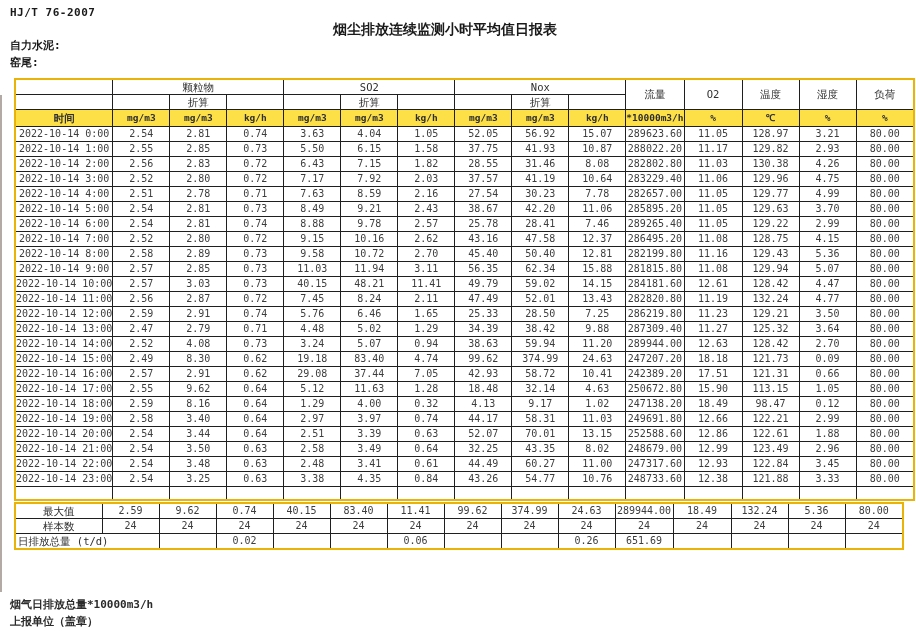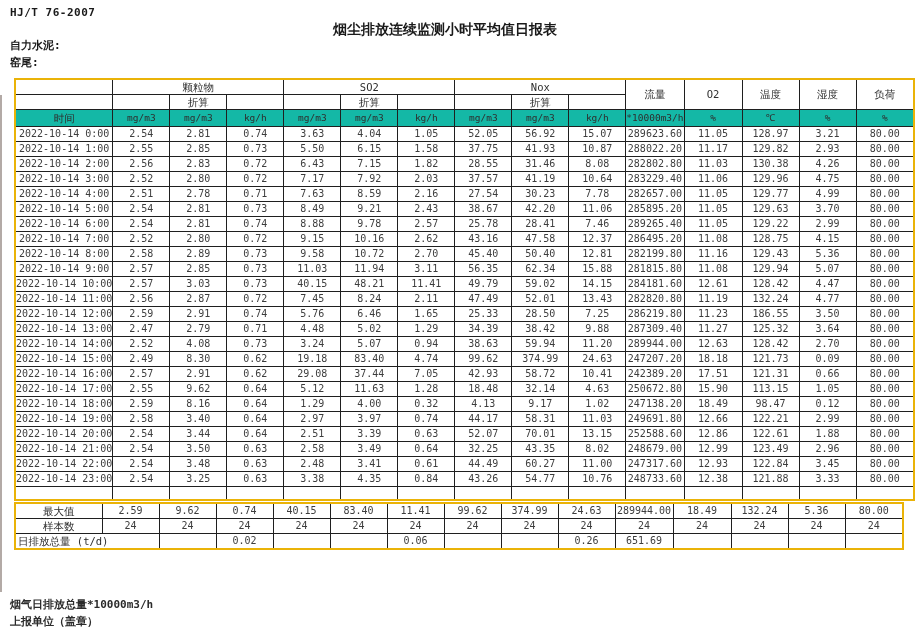--- a/index.html
+++ b/index.html
@@ -20,21 +20,21 @@
   table.summary{top:502px;}
   td{
     border:1px solid #1f1f1f;
     font-size:10px;line-height:1;
     text-align:center;vertical-align:middle;
     color:#3d3d3d;
     padding:0;overflow:hidden;white-space:nowrap;
   }
   table{border:2px solid #eab308;}
   .hrow1 td,.hrow2 td{height:14px;font-size:10.5px;color:#2e2e2e;}
-  .hrow3 td{height:16px;background:#14b8a6;font-size:9.5px;color:#2e2e2e;}
+  .hrow3 td{height:16px;background:#fde047;font-size:9.5px;color:#2e2e2e;font-weight:bold;}
   .hrow3 td.time-h{font-size:10.5px;}
   tbody tr.data-row td{height:14px;}
   tbody tr.gap-row td{height:12px;}
   td.time{font-size:10px;color:#3d3d3d;}
   table.summary td{height:14px;}
   td.sum-label{font-size:10.5px;color:#2e2e2e;}
   td.sum-label-left{text-align:left;padding-left:2px;font-size:10.5px;color:#2e2e2e;}
 
   .foot1{position:absolute;left:10px;top:597px;font-size:11px;font-weight:bold;color:#2b2b2b;}
   .foot2{position:absolute;left:10px;top:614px;font-size:11px;font-weight:bold;color:#2b2b2b;}
@@ -322,21 +322,21 @@
         <td>2.91</td>
         <td>0.74</td>
         <td>5.76</td>
         <td>6.46</td>
         <td>1.65</td>
         <td>25.33</td>
         <td>28.50</td>
         <td>7.25</td>
         <td>286219.80</td>
         <td>11.23</td>
-        <td>186.55</td>
+        <td>129.21</td>
         <td>3.50</td>
         <td>80.00</td>
       </tr>
       <tr class="data-row">
         <td class="time">2022-10-14 13:00</td>
         <td>2.47</td>
         <td>2.79</td>
         <td>0.71</td>
         <td>4.48</td>
         <td>5.02</td>

